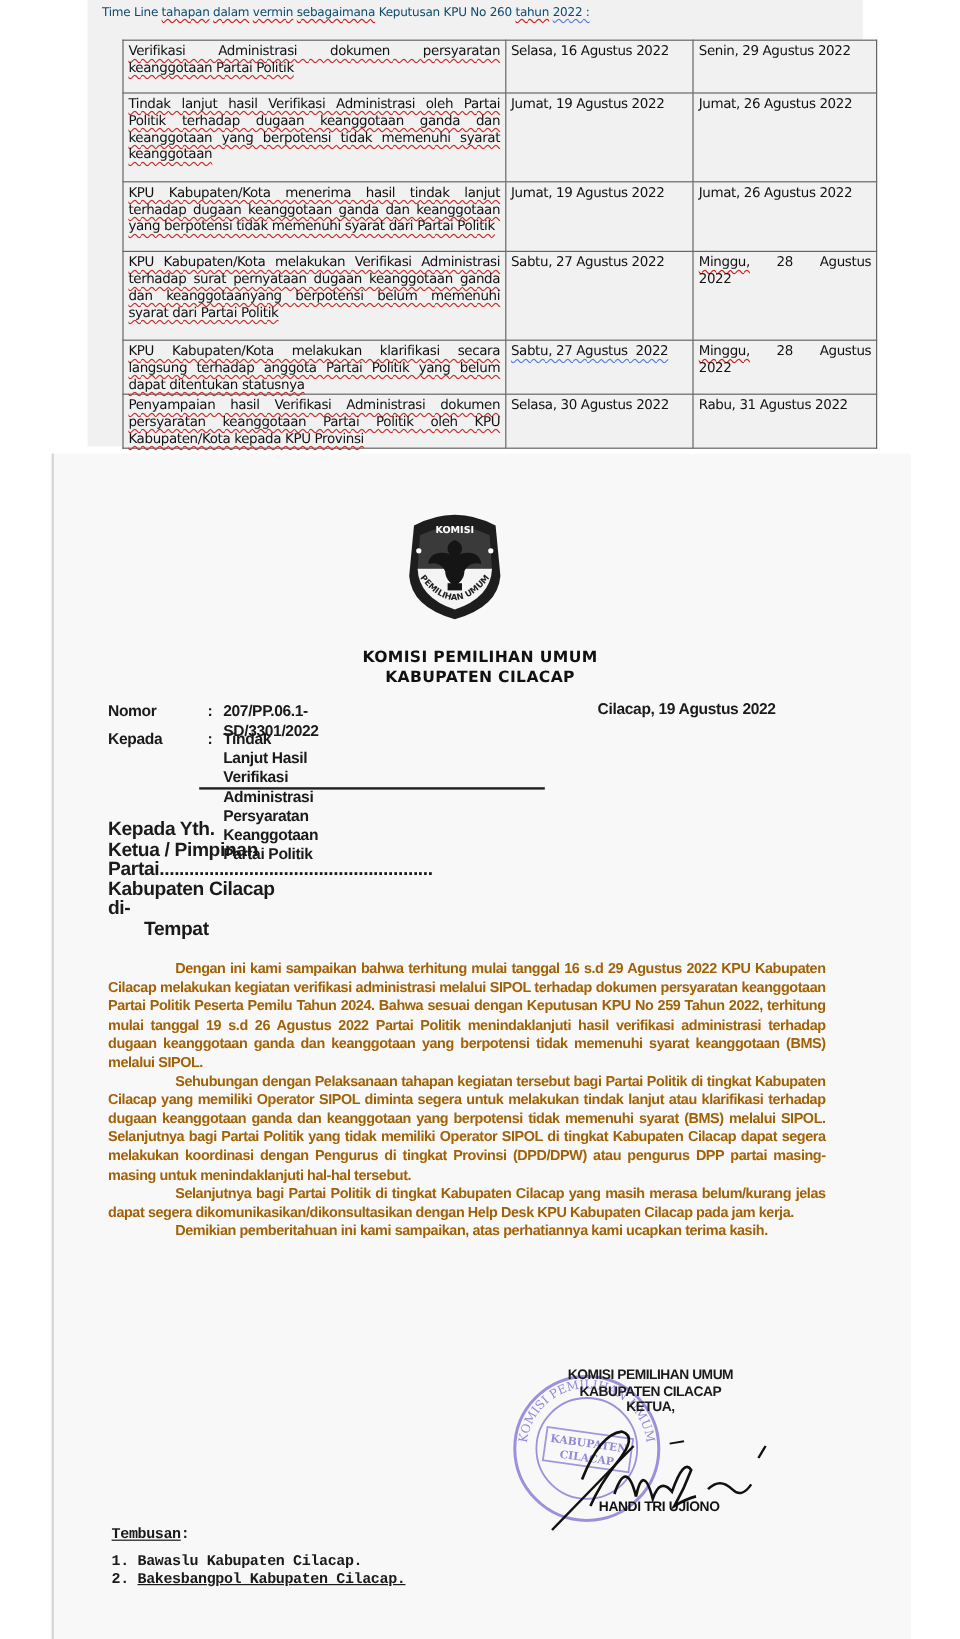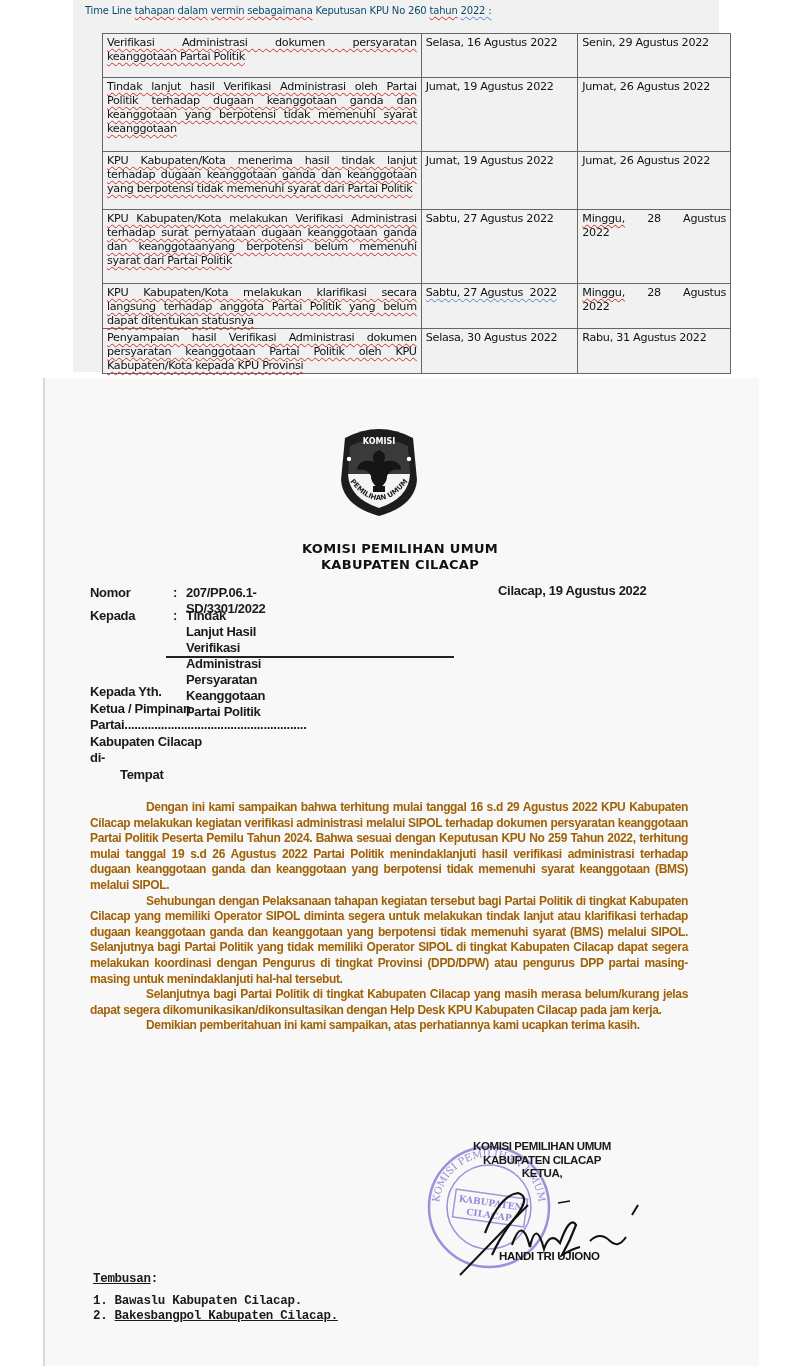--- a/index.html
+++ b/index.html
@@ -52,21 +52,21 @@
     letter-spacing: 0.3px; color: #111;
   }
   .meta-row { position: absolute; font-size: 13px; font-weight: bold; color: #1a1a1a; letter-spacing: -0.3px; }
   .meta-label { position: absolute; left: 90px; text-align: right; }
   .meta-colon { position: absolute; left: 173px; }
   .meta-value { position: absolute; left: 186px; line-height: 16px; }
   .perihal-rule { position: absolute; left: 166px; top: 656px; width: 288px; height: 2px; background: #222; }
   .date-place { position: absolute; left: 498px; top: 583px; font-size: 13px; font-weight: bold; color: #1a1a1a; letter-spacing: -0.3px; }
 
   .addressee {
-    position: absolute; left: 90px; top: 684px; font-size: 13px; font-weight: bold; color: #1a1a1a;
+    position: absolute; left: 90px; top: 684px; font-size: 16px; font-weight: bold; color: #1a1a1a;
     line-height: 16.5px; letter-spacing: -0.3px;
   }
   .addressee .indent { padding-left: 30px; }
 
   .body-text {
     position: absolute; left: 90px; top: 800px; width: 598px;
     font-size: 12px; font-weight: bold; color: #a16207; line-height: 15.6px;
     text-align: justify; letter-spacing: -0.35px;
   }
   .body-text p { margin: 0; text-indent: 56px; }

